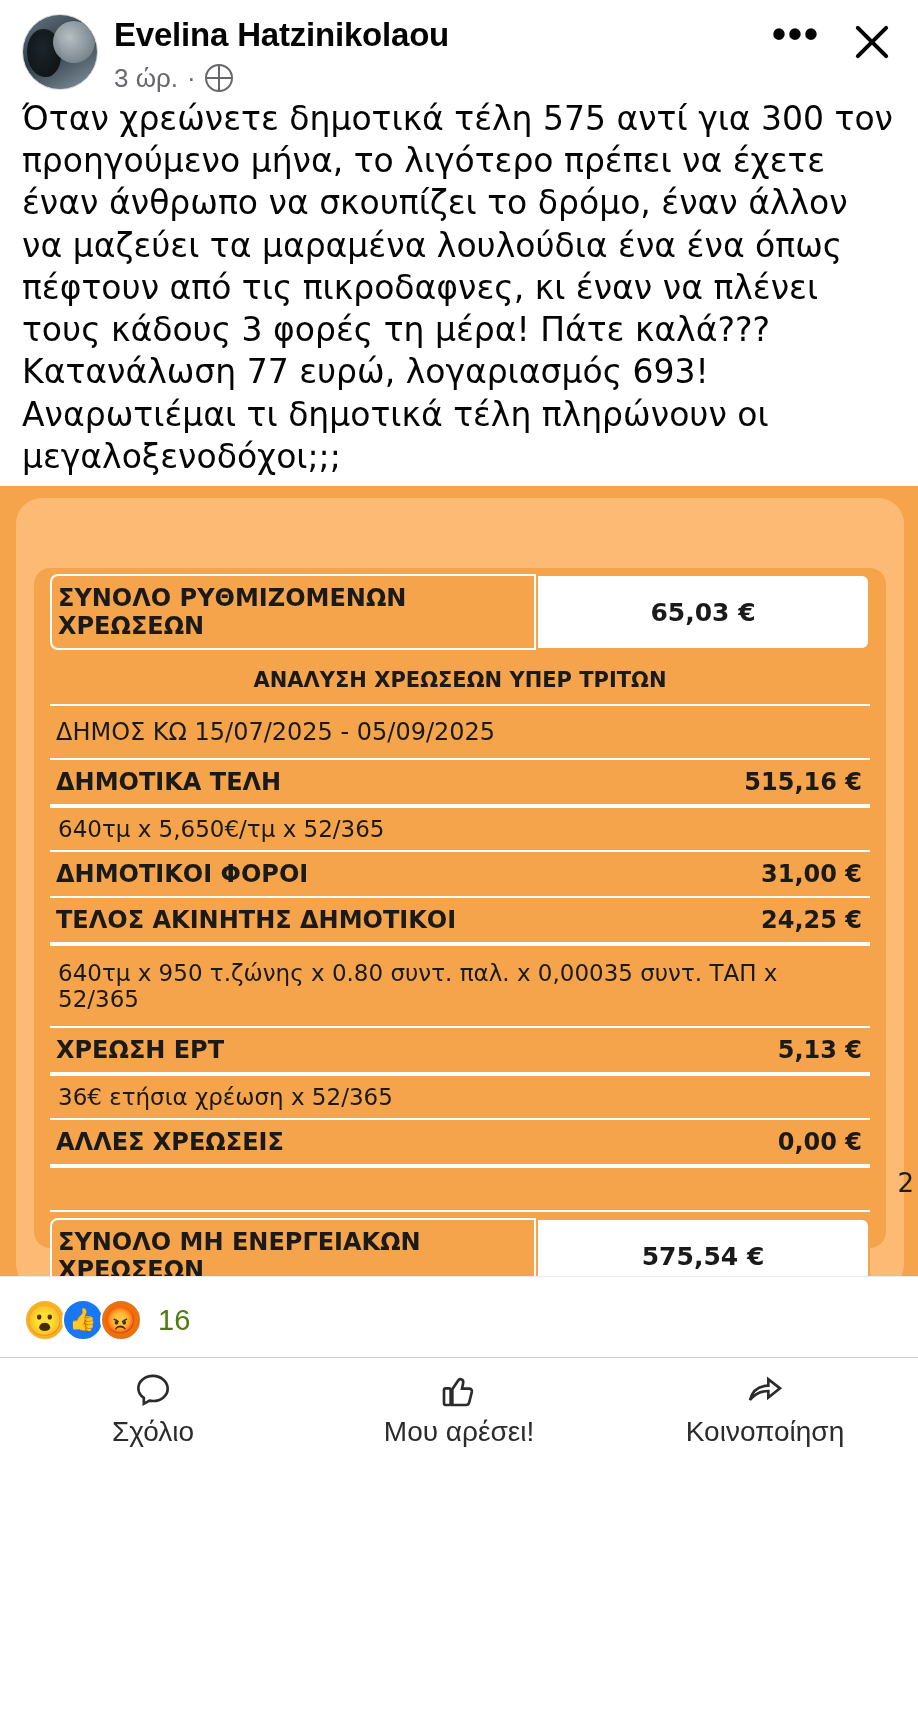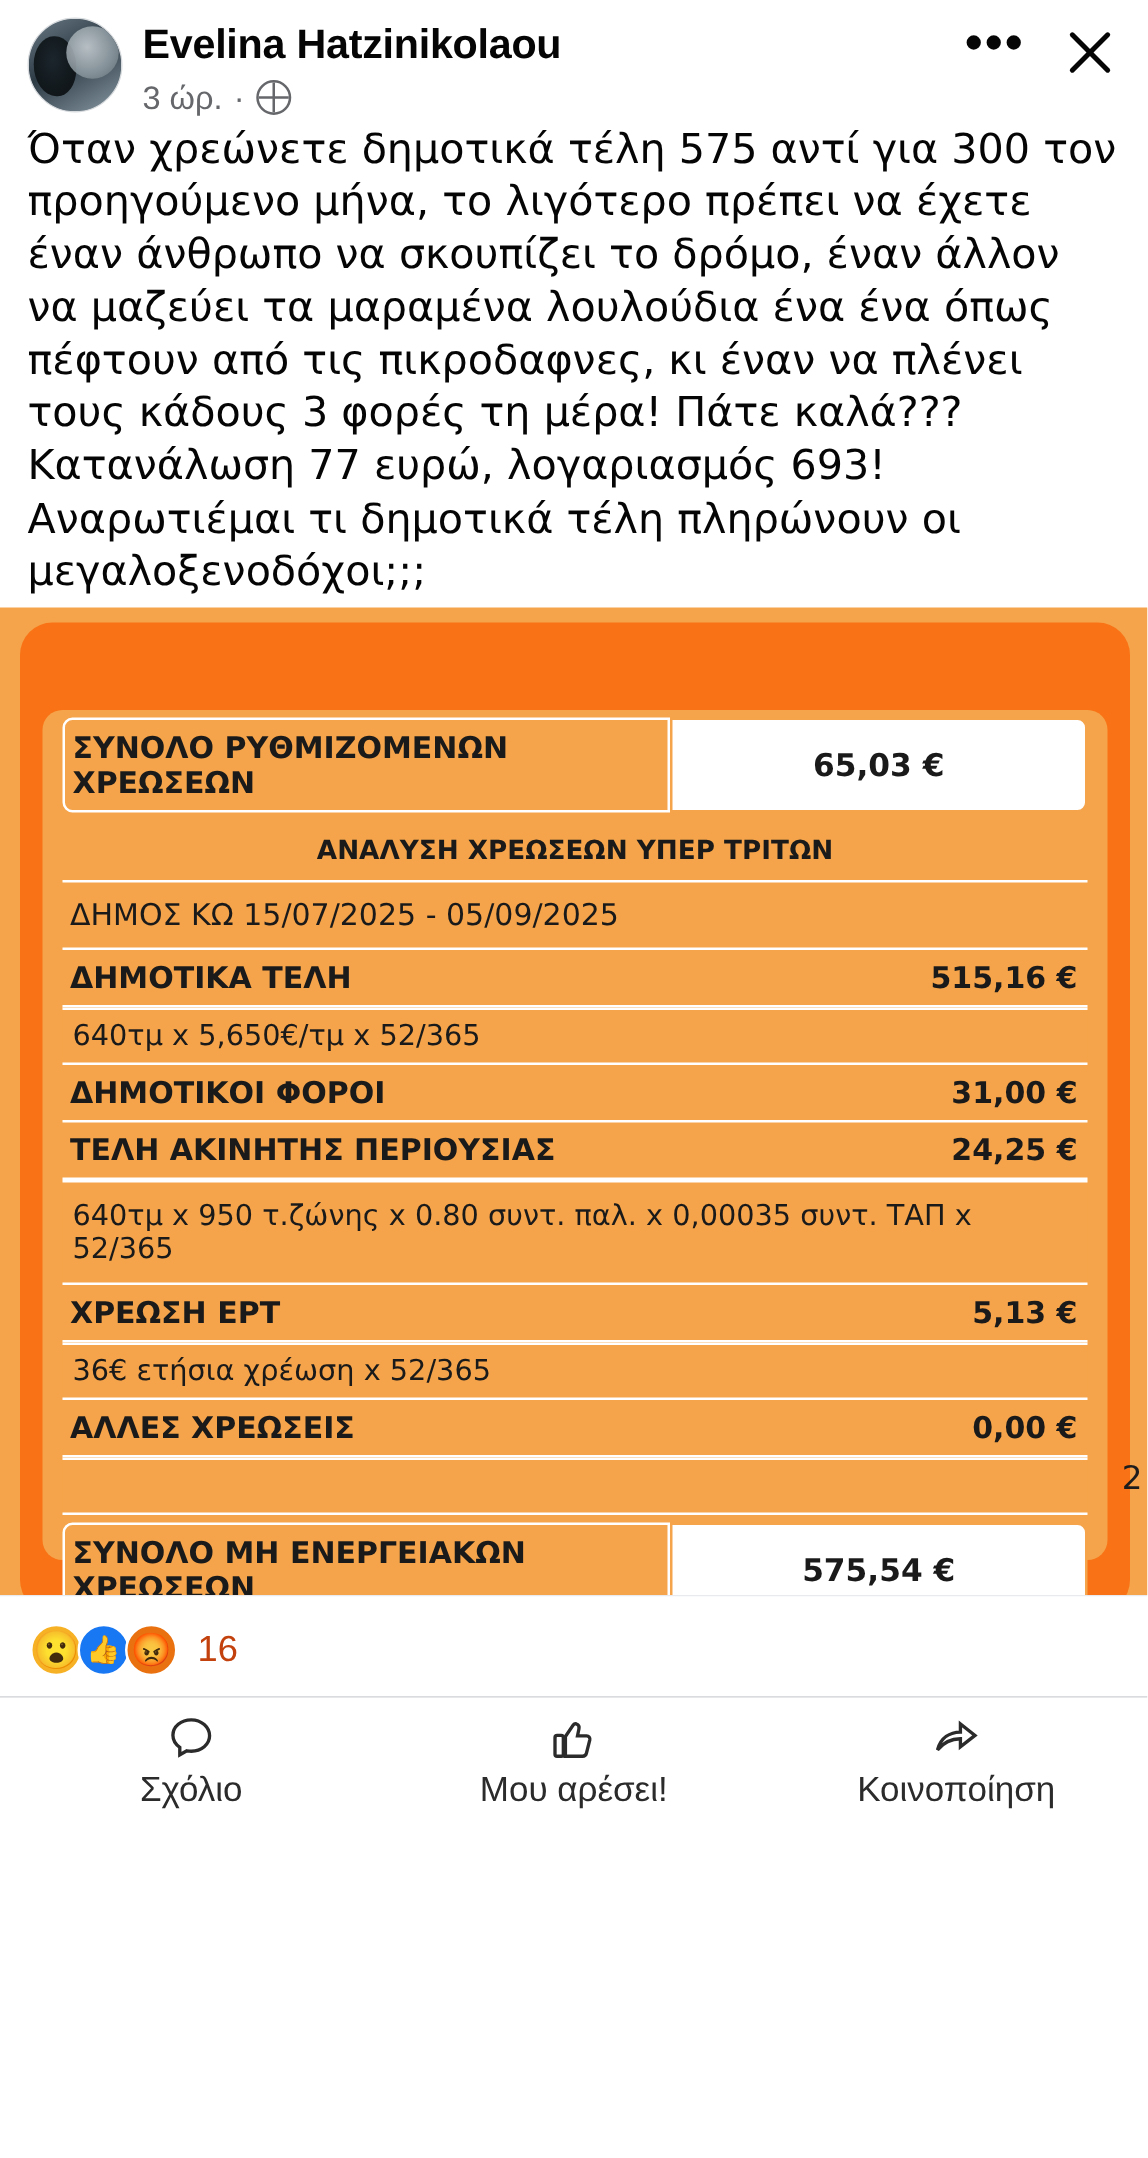--- a/index.html
+++ b/index.html
@@ -155,21 +155,21 @@
     position: relative;
     height: 790px;
     overflow: hidden;
   }
   .bill-outer {
     position: absolute;
     left: 16px;
     right: 14px;
     top: 12px;
     bottom: -14px;
-    background: #f97316;
+    background: #fdba74;
     border-radius: 26px;
     text-decoration: underline;
   }
   .bill-inner {
     position: absolute;
     left: 18px;
     right: 18px;
     top: 70px;
     bottom: 42px;
     background: #f5a44b;
@@ -301,21 +301,21 @@
     border: 2px solid #ffffff;
     box-sizing: border-box;
     margin-right: -6px;
   }
   .r-wow  { background: #f7b125; color: #7a4a00; font-size: 30px; }
   .r-like { background: #1877f2; font-size: 22px; }
   .r-angry{ background: #e9710f; font-size: 26px; }
   .reaction-count {
     margin-left: 20px;
     font-size: 29px;
-    color: #c2410c;
+    color: #4d7c0f;
   }
 
   
   .action-bar {
     display: flex;
     border-top: 1px solid #ced0d4;
     padding: 12px 0 18px 0;
   }
   .action {
     flex: 1 1 33.33%;
@@ -372,21 +372,21 @@
         <div class="val">515,16 €</div>
       </div>
       <div class="sub">640τμ x 5,650€/τμ x 52/365</div>
 
       <div class="row">
         <div class="lbl">ΔΗΜΟΤΙΚΟΙ ΦΟΡΟΙ</div>
         <div class="val">31,00 €</div>
       </div>
 
       <div class="row">
-        <div class="lbl">ΤΕΛΗ ΑΚΙΝΗΤΗΣ ΠΕΡΙΟΥΣΙΑΣ</div>
+        <div class="lbl">ΤΕΛΟΣ ΑΚΙΝΗΤΗΣ ΔΗΜΟΤΙΚΟΙ</div>
         <div class="val">24,25 €</div>
       </div>
       <div class="wide-sub">640τμ x 950 τ.ζώνης x 0.80 συντ. παλ. x 0,00035 συντ. ΤΑΠ x 52/365</div>
 
       <div class="row">
         <div class="lbl">ΧΡΕΩΣΗ ΕΡΤ</div>
         <div class="val">5,13 €</div>
       </div>
       <div class="sub">36€ ετήσια χρέωση x 52/365</div>
 

